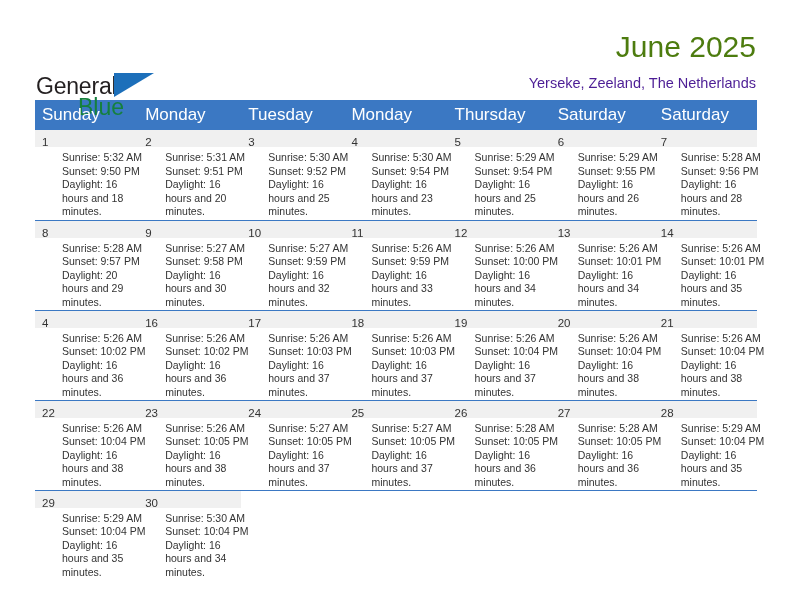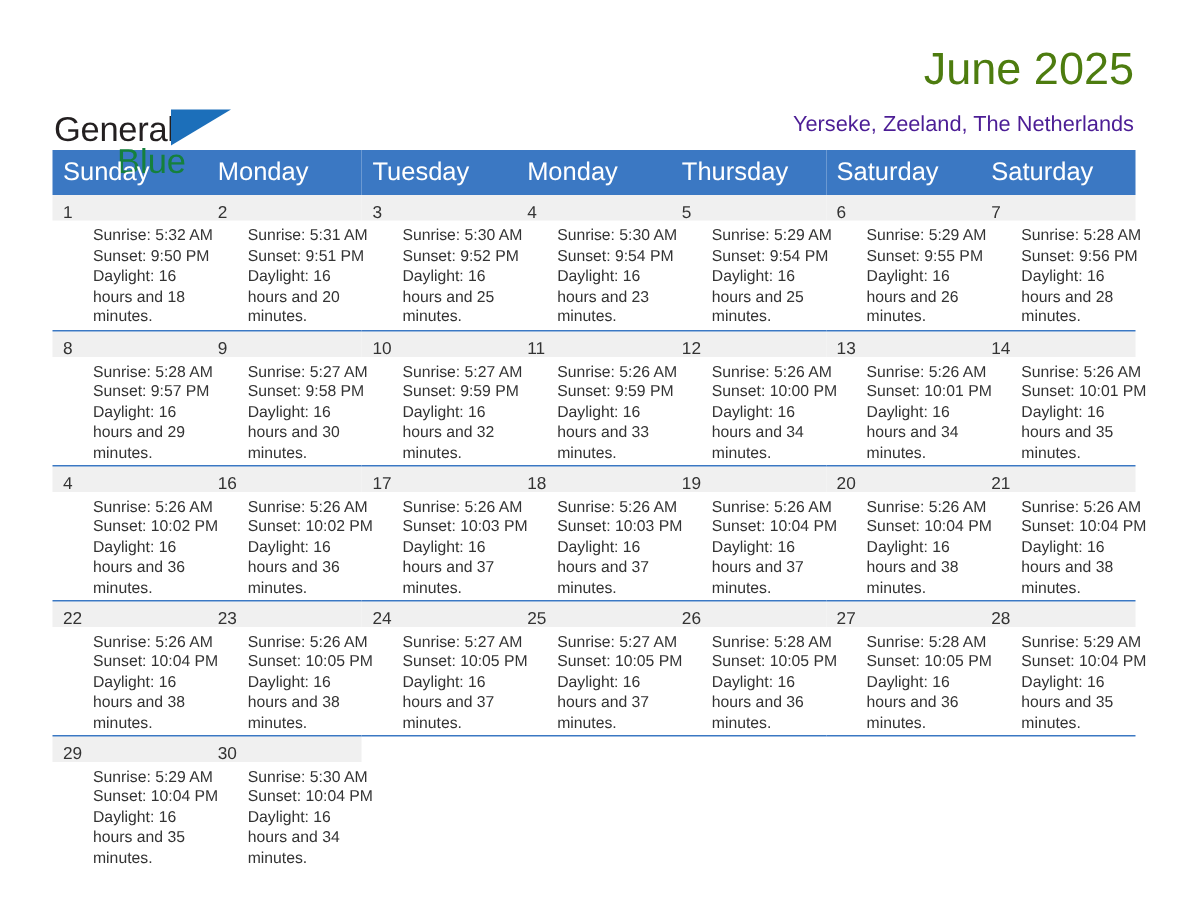--- a/index.html
+++ b/index.html
@@ -230,21 +230,21 @@
                 <div class="daylight-line">Daylight: 16 hours and 28 minutes.</div>
               </div>
             </td>
           </tr>
           <tr class="week">
             <td class="daycell">
               <div class="daynum-band"><span class="daynum">8</span></div>
               <div class="day-info">
                 <div>Sunrise: 5:28 AM</div>
                 <div>Sunset: 9:57 PM</div>
-                <div class="daylight-line">Daylight: 16 hours and 29 minutes.</div>
+                <div class="daylight-line">Daylight: 20 hours and 29 minutes.</div>
               </div>
             </td>
             <td class="daycell">
               <div class="daynum-band"><span class="daynum">9</span></div>
               <div class="day-info">
                 <div>Sunrise: 5:27 AM</div>
                 <div>Sunset: 9:58 PM</div>
                 <div class="daylight-line">Daylight: 16 hours and 30 minutes.</div>
               </div>
             </td>

